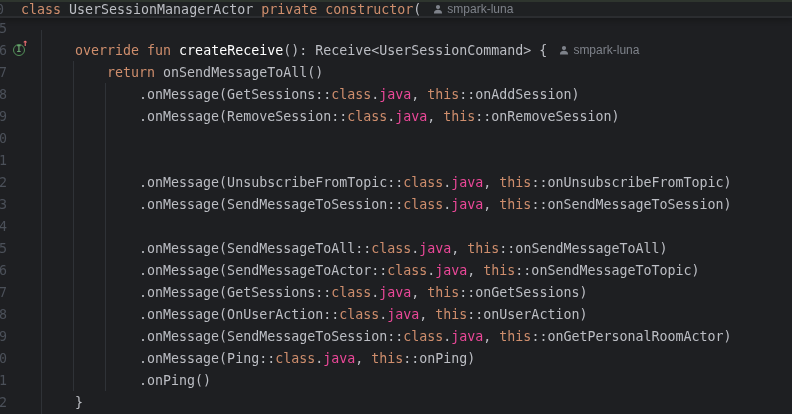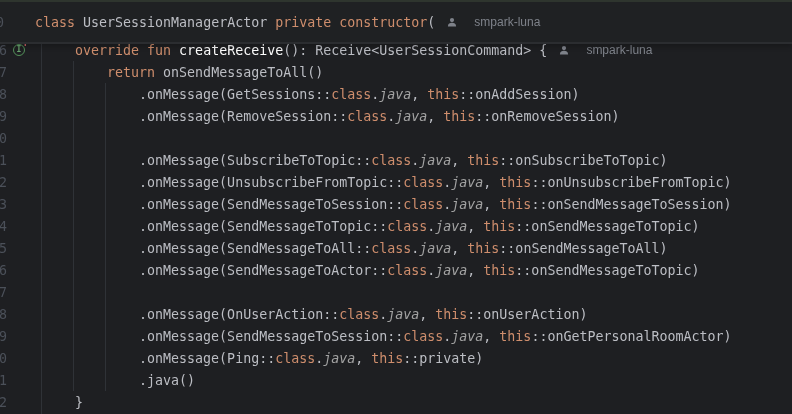--- a/index.html
+++ b/index.html
@@ -5,46 +5,46 @@
   html,body{margin:0;padding:0;}
   body{
     width:792px;height:414px;overflow:hidden;position:relative;
     background:#1e1f22;
     font-family:"DejaVu Sans Mono","Liberation Mono",monospace;
     font-size:13.3px;
   }
   .editor{position:absolute;inset:0;}
   
   .sticky{
-    position:absolute;top:0;left:0;right:0;height:44px;z-index:10;
+    position:absolute;top:0;left:0;right:0;height:18px;z-index:10;
     background:#1f2123;box-sizing:border-box;
     border-top:2px solid #2e352e;
     border-bottom:2px solid #2b2d30;
-    display:flex;align-items:center;padding-left:35px;
+    display:flex;align-items:center;padding-left:21px;
     box-shadow:0 3px 5px rgba(0,0,0,.22);
   }
   .sticky .ln{left:-36px;}
   
   .rows{position:absolute;left:0;top:0;right:0;bottom:0;z-index:1;}
   .row{
     position:absolute;left:0;width:100%;height:22px;
     display:flex;align-items:center;padding-left:43px;box-sizing:border-box;
   }
   .ln{
     position:absolute;left:-33px;width:40px;text-align:right;
     color:#4b5059;font-size:13.3px;
   }
   .code{white-space:pre;color:#bcbec4;}
   .tok-k{color:#cf8e6d;}
   .tok-f{color:#ffffff;}
   .tok-t{color:#bcbec4;}
-  .tok-m{color:#a3a3a3;font-style:italic;}
+  .tok-m{color:#ec4899;}
   
   .author{
-    display:inline-flex;align-items:center;margin-left:11px;gap:16px;
+    display:inline-flex;align-items:center;margin-left:11px;gap:3px;
     color:#7e828a;font-family:"Liberation Sans",sans-serif;font-size:12px;
   }
   .author svg{display:block;}
   
   .guide{position:absolute;width:1px;background:#2f3237;z-index:0;}
   
   .gicon{
     position:absolute;left:13px;top:4px;width:12px;height:12px;
   }
   .gicon .circ{
@@ -94,60 +94,59 @@
       </div>
       <div class="row" style="top: 105px;">
         <span class="ln">49</span>
         <span class="code"><span class="tok-t">            .onMessage(RemoveSession::</span><span class="tok-k">class</span><span class="tok-t">.</span><span class="tok-m">java</span><span class="tok-t">, </span><span class="tok-k">this</span><span class="tok-t">::onRemoveSession)</span></span>
       </div>
       <div class="row" style="top: 127px;">
         <span class="ln">50</span>
       </div>
       <div class="row" style="top: 149px;">
         <span class="ln">51</span>
-        <span class="code"><span class="tok-t">            .onMessage(SubscribeToTopic::</span><span class="tok-k">class</span><span class="tok-t">.</span><span class="tok-m">java</span><span class="tok-t">, </span><span class="tok-k">this</span><span class="tok-t">::onSubscribeToTopic)</span></span>
       </div>
       <div class="row" style="top: 171px;">
         <span class="ln">52</span>
         <span class="code"><span class="tok-t">            .onMessage(UnsubscribeFromTopic::</span><span class="tok-k">class</span><span class="tok-t">.</span><span class="tok-m">java</span><span class="tok-t">, </span><span class="tok-k">this</span><span class="tok-t">::onUnsubscribeFromTopic)</span></span>
       </div>
       <div class="row" style="top: 193px;">
         <span class="ln">53</span>
         <span class="code"><span class="tok-t">            .onMessage(SendMessageToSession::</span><span class="tok-k">class</span><span class="tok-t">.</span><span class="tok-m">java</span><span class="tok-t">, </span><span class="tok-k">this</span><span class="tok-t">::onSendMessageToSession)</span></span>
       </div>
       <div class="row" style="top: 215px;">
         <span class="ln">54</span>
-        <span class="code"><span class="tok-t">            .onMessage(SendMessageToTopic::</span><span class="tok-k">class</span><span class="tok-t">.</span><span class="tok-m">java</span><span class="tok-t">, </span><span class="tok-k">this</span><span class="tok-t">::onSendMessageToTopic)</span></span>
       </div>
       <div class="row" style="top: 237px;">
         <span class="ln">55</span>
         <span class="code"><span class="tok-t">            .onMessage(SendMessageToAll::</span><span class="tok-k">class</span><span class="tok-t">.</span><span class="tok-m">java</span><span class="tok-t">, </span><span class="tok-k">this</span><span class="tok-t">::onSendMessageToAll)</span></span>
       </div>
       <div class="row" style="top: 259px;">
         <span class="ln">56</span>
         <span class="code"><span class="tok-t">            .onMessage(SendMessageToActor::</span><span class="tok-k">class</span><span class="tok-t">.</span><span class="tok-m">java</span><span class="tok-t">, </span><span class="tok-k">this</span><span class="tok-t">::onSendMessageToTopic)</span></span>
       </div>
       <div class="row" style="top: 281px;">
         <span class="ln">57</span>
+        <span class="code"><span class="tok-t">            .onMessage(GetSessions::</span><span class="tok-k">class</span><span class="tok-t">.</span><span class="tok-m">java</span><span class="tok-t">, </span><span class="tok-k">this</span><span class="tok-t">::onGetSessions)</span></span>
       </div>
       <div class="row" style="top: 303px;">
         <span class="ln">58</span>
         <span class="code"><span class="tok-t">            .onMessage(OnUserAction::</span><span class="tok-k">class</span><span class="tok-t">.</span><span class="tok-m">java</span><span class="tok-t">, </span><span class="tok-k">this</span><span class="tok-t">::onUserAction)</span></span>
       </div>
       <div class="row" style="top: 325px;">
         <span class="ln">59</span>
         <span class="code"><span class="tok-t">            .onMessage(SendMessageToSession::</span><span class="tok-k">class</span><span class="tok-t">.</span><span class="tok-m">java</span><span class="tok-t">, </span><span class="tok-k">this</span><span class="tok-t">::onGetPersonalRoomActor)</span></span>
       </div>
       <div class="row" style="top: 347px;">
         <span class="ln">60</span>
-        <span class="code"><span class="tok-t">            .onMessage(Ping::</span><span class="tok-k">class</span><span class="tok-t">.</span><span class="tok-m">java</span><span class="tok-t">, </span><span class="tok-k">this</span><span class="tok-t">::private)</span></span>
+        <span class="code"><span class="tok-t">            .onMessage(Ping::</span><span class="tok-k">class</span><span class="tok-t">.</span><span class="tok-m">java</span><span class="tok-t">, </span><span class="tok-k">this</span><span class="tok-t">::onPing)</span></span>
       </div>
       <div class="row" style="top: 369px;">
         <span class="ln">61</span>
-        <span class="code"><span class="tok-t">            .java()</span></span>
+        <span class="code"><span class="tok-t">            .onPing()</span></span>
       </div>
       <div class="row" style="top: 391px;">
         <span class="ln">62</span>
         <span class="code"><span class="tok-t">    }</span></span>
       </div>
     </div>
   <div class="sticky">
     <span class="ln">40</span>
     <span class="code" id="sticky-code"><span class="tok-k">class </span><span class="tok-t">UserSessionManagerActor </span><span class="tok-k">private constructor</span><span class="tok-t">(</span></span>
     <span class="author">

